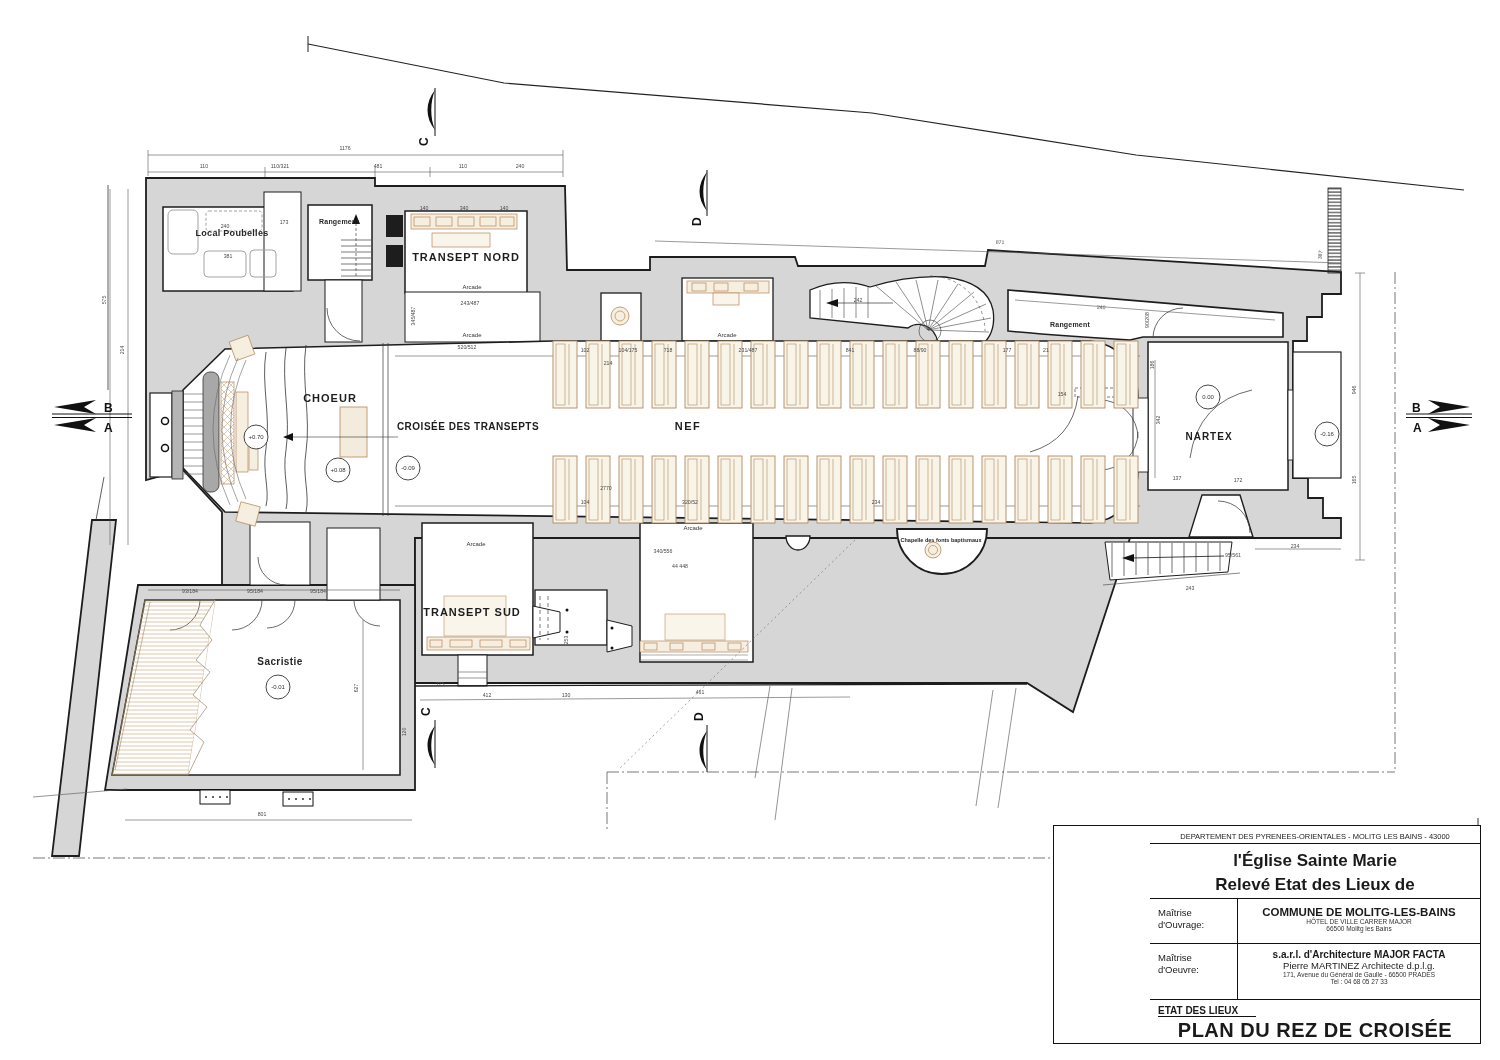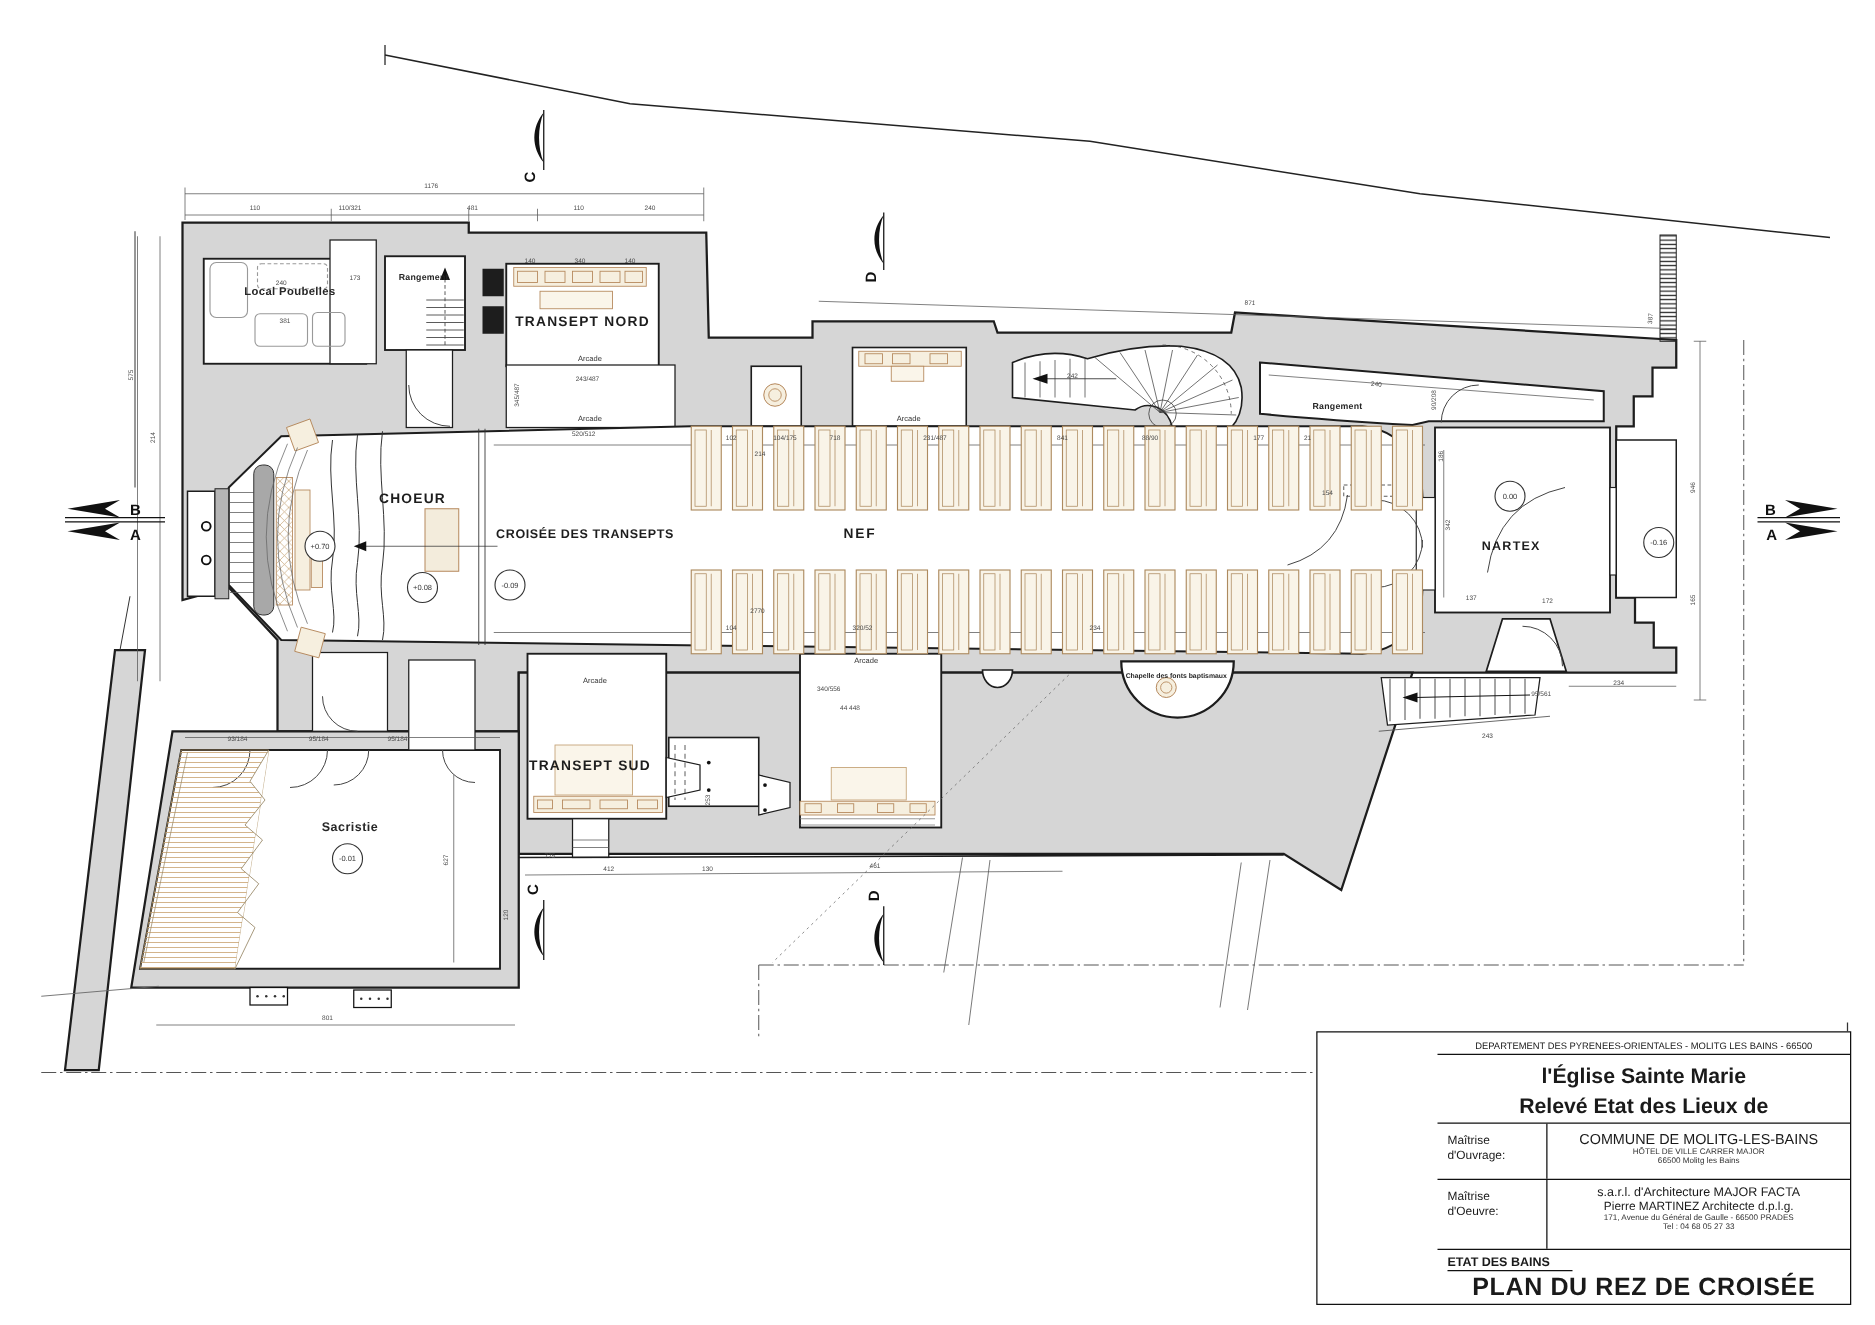--- a/index.html
+++ b/index.html
@@ -30,21 +30,21 @@
   .tb-right{position:absolute;left:96px;top:0;width:330px;height:100%;}
   .tb-dept{height:18px;border-bottom:1px solid #111;font-size:7.5px;text-align:center;padding-top:6px;}
   .tb-title{height:55px;border-bottom:1px solid #111;text-align:center;font-weight:bold;
             font-size:17px;line-height:24px;padding-top:5px;}
   .tb-row{position:relative;border-bottom:1px solid #111;}
   .tb-row .lbl{position:absolute;left:0;top:0;width:88px;height:100%;border-right:1px solid #111;
                font-size:9.5px;padding:8px 0 0 8px;line-height:12px;}
   .tb-row .val{margin-left:88px;text-align:center;}
   .tb-ouv{height:45px;}
   .tb-oeu{height:56px;}
-  .v-big{font-size:11.5px;font-weight:normal;padding-top:7px;}
+  .v-big{font-size:11.5px;font-weight:bold;padding-top:7px;}
   .v-med{font-size:9.5px;}
   .v-sm{font-size:6.5px;color:#333;}
   .tb-phase{font-size:10px;font-weight:bold;padding:5px 0 0 8px;}
   .tb-phase span{border-bottom:1px solid #111;padding-right:18px;}
   .tb-sheet{text-align:center;font-size:20px;font-weight:bold;letter-spacing:.5px;padding-top:3px;}
 </style>
 </head>
 <body>
 
 <div id="sheet">
@@ -540,21 +540,21 @@
       <path d="M707,731 C697,743 697,758 707,770 C702,758 702,743 707,731 Z" fill="#111"></path>
     </g>
   </g>
 
   <line x1="1478" y1="818" x2="1478" y2="1042" stroke="#333" stroke-width="1"></line>
 </svg>
 
 
 <div class="tb">
   <div class="tb-right">
-    <div class="tb-dept">DEPARTEMENT DES PYRENEES-ORIENTALES - MOLITG LES BAINS - 66500</div>
+    <div class="tb-dept">DEPARTEMENT DES PYRENEES-ORIENTALES - MOLITG LES BAINS - 43000</div>
     <div class="tb-title">
       <div>l'Église Sainte Marie</div>
       <div>Relevé Etat des Lieux de</div>
     </div>
     <div class="tb-row tb-ouv">
       <div class="lbl">
         <div>Maîtrise</div>
         <div>d'Ouvrage:</div>
       </div>
       <div class="val">
@@ -568,18 +568,18 @@
         <div>Maîtrise</div>
         <div>d'Oeuvre:</div>
       </div>
       <div class="val">
         <div class="v-big" style="font-size:10px;padding-top:5px">s.a.r.l. d'Architecture  MAJOR FACTA</div>
         <div class="v-med">Pierre MARTINEZ Architecte d.p.l.g.</div>
         <div class="v-sm">171, Avenue du Général de Gaulle - 66500 PRADES</div>
         <div class="v-sm">Tel : 04 68 05 27 33</div>
       </div>
     </div>
-    <div class="tb-phase"><span>ETAT DES BAINS</span></div>
+    <div class="tb-phase"><span>ETAT DES LIEUX</span></div>
     <div class="tb-sheet">PLAN DU REZ DE CROISÉE</div>
   </div>
 </div>
 
 </div>
 
 </body></html>

